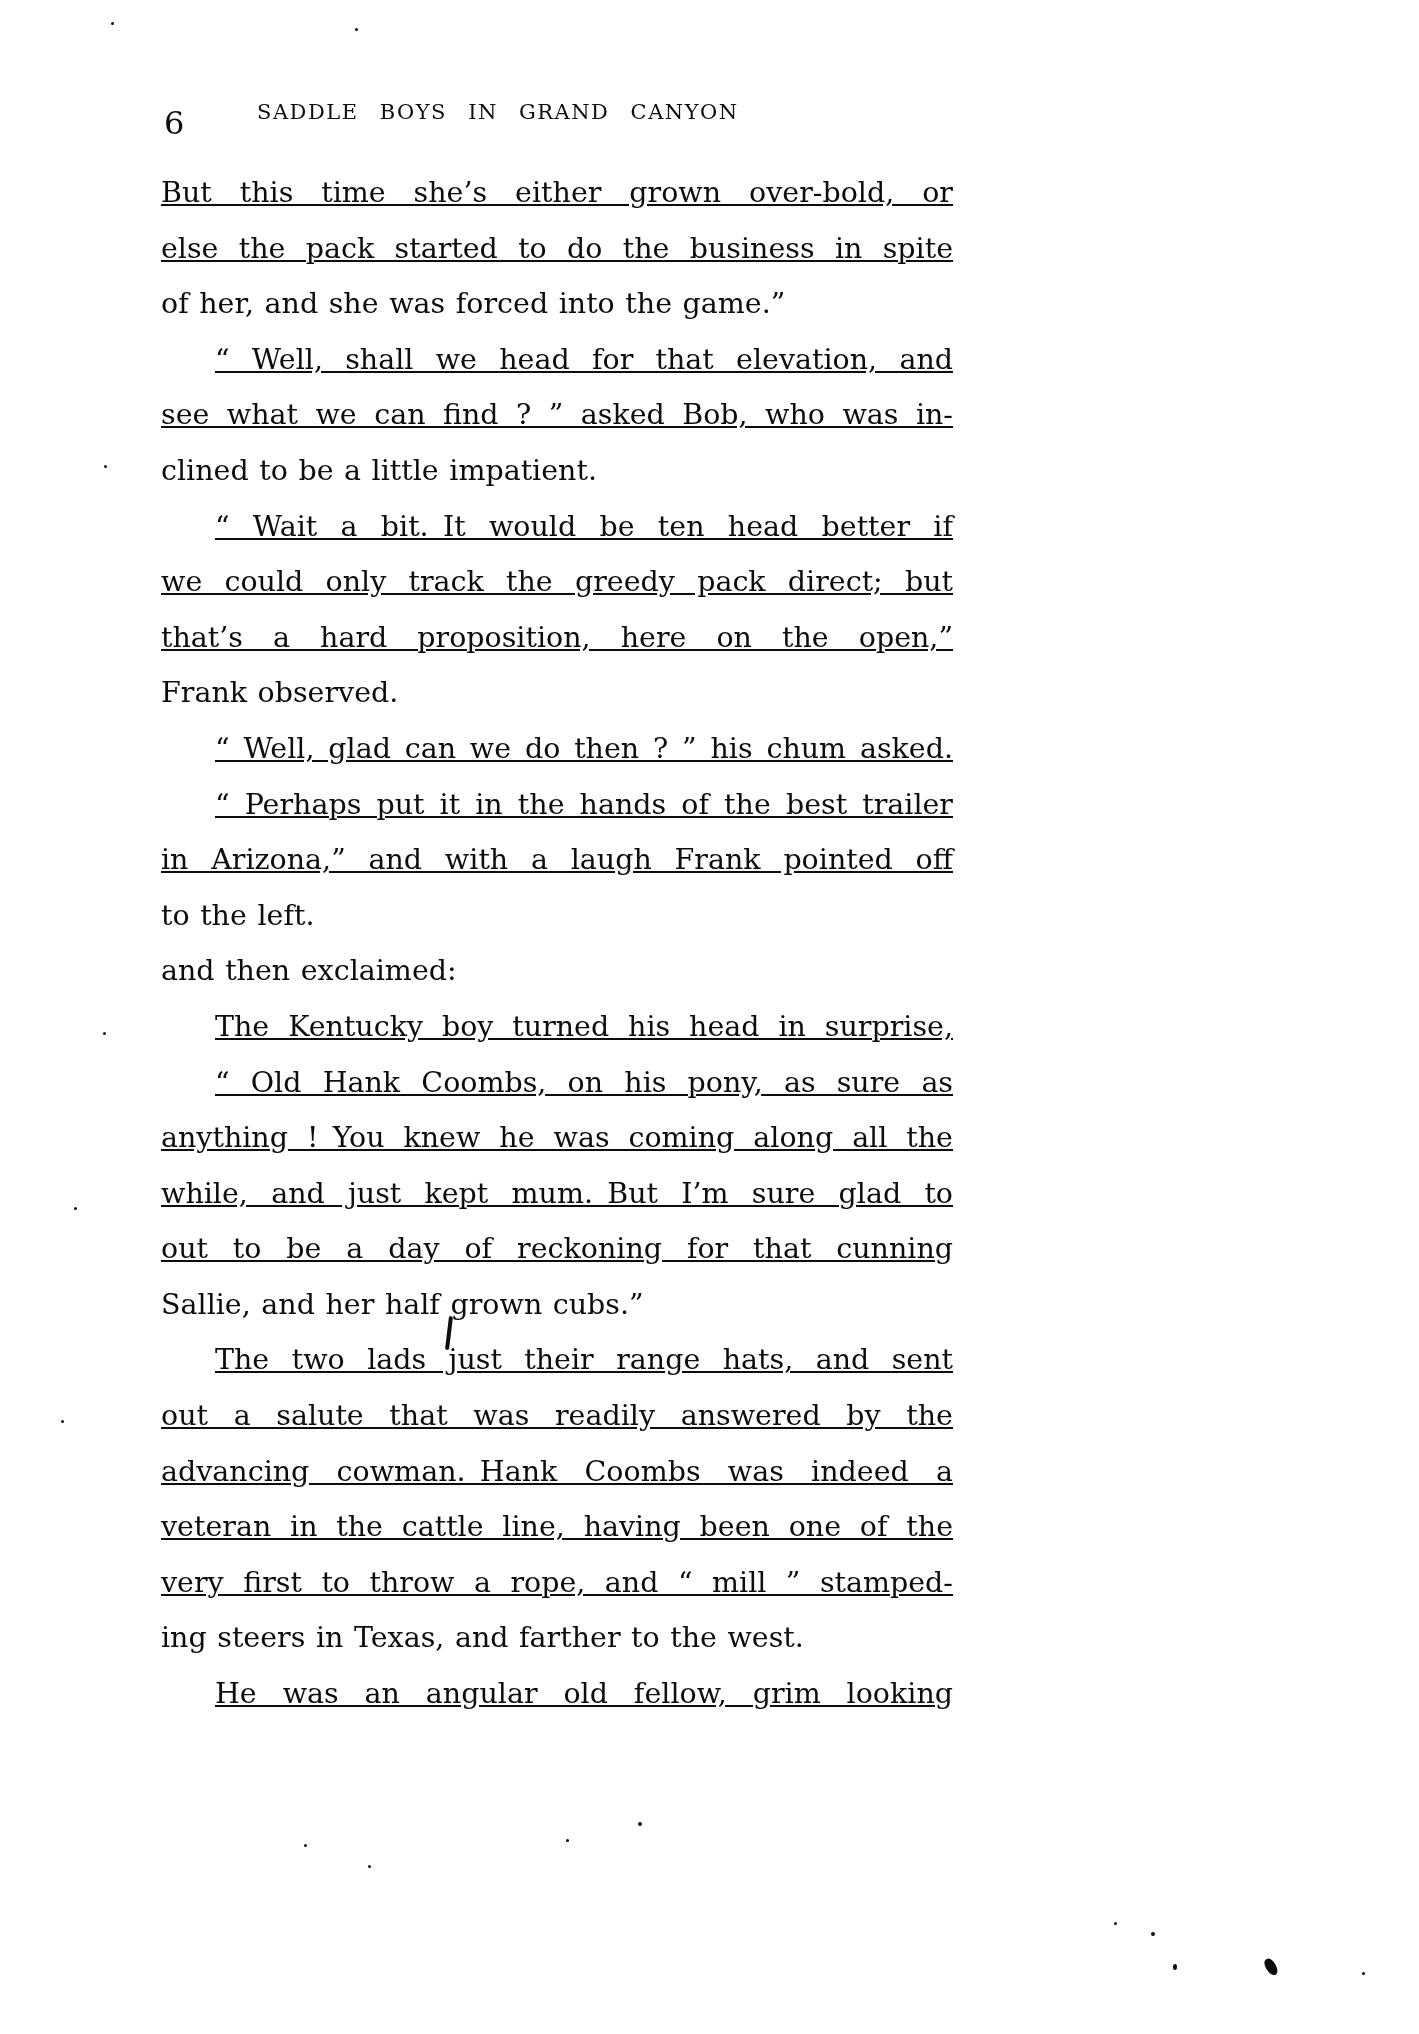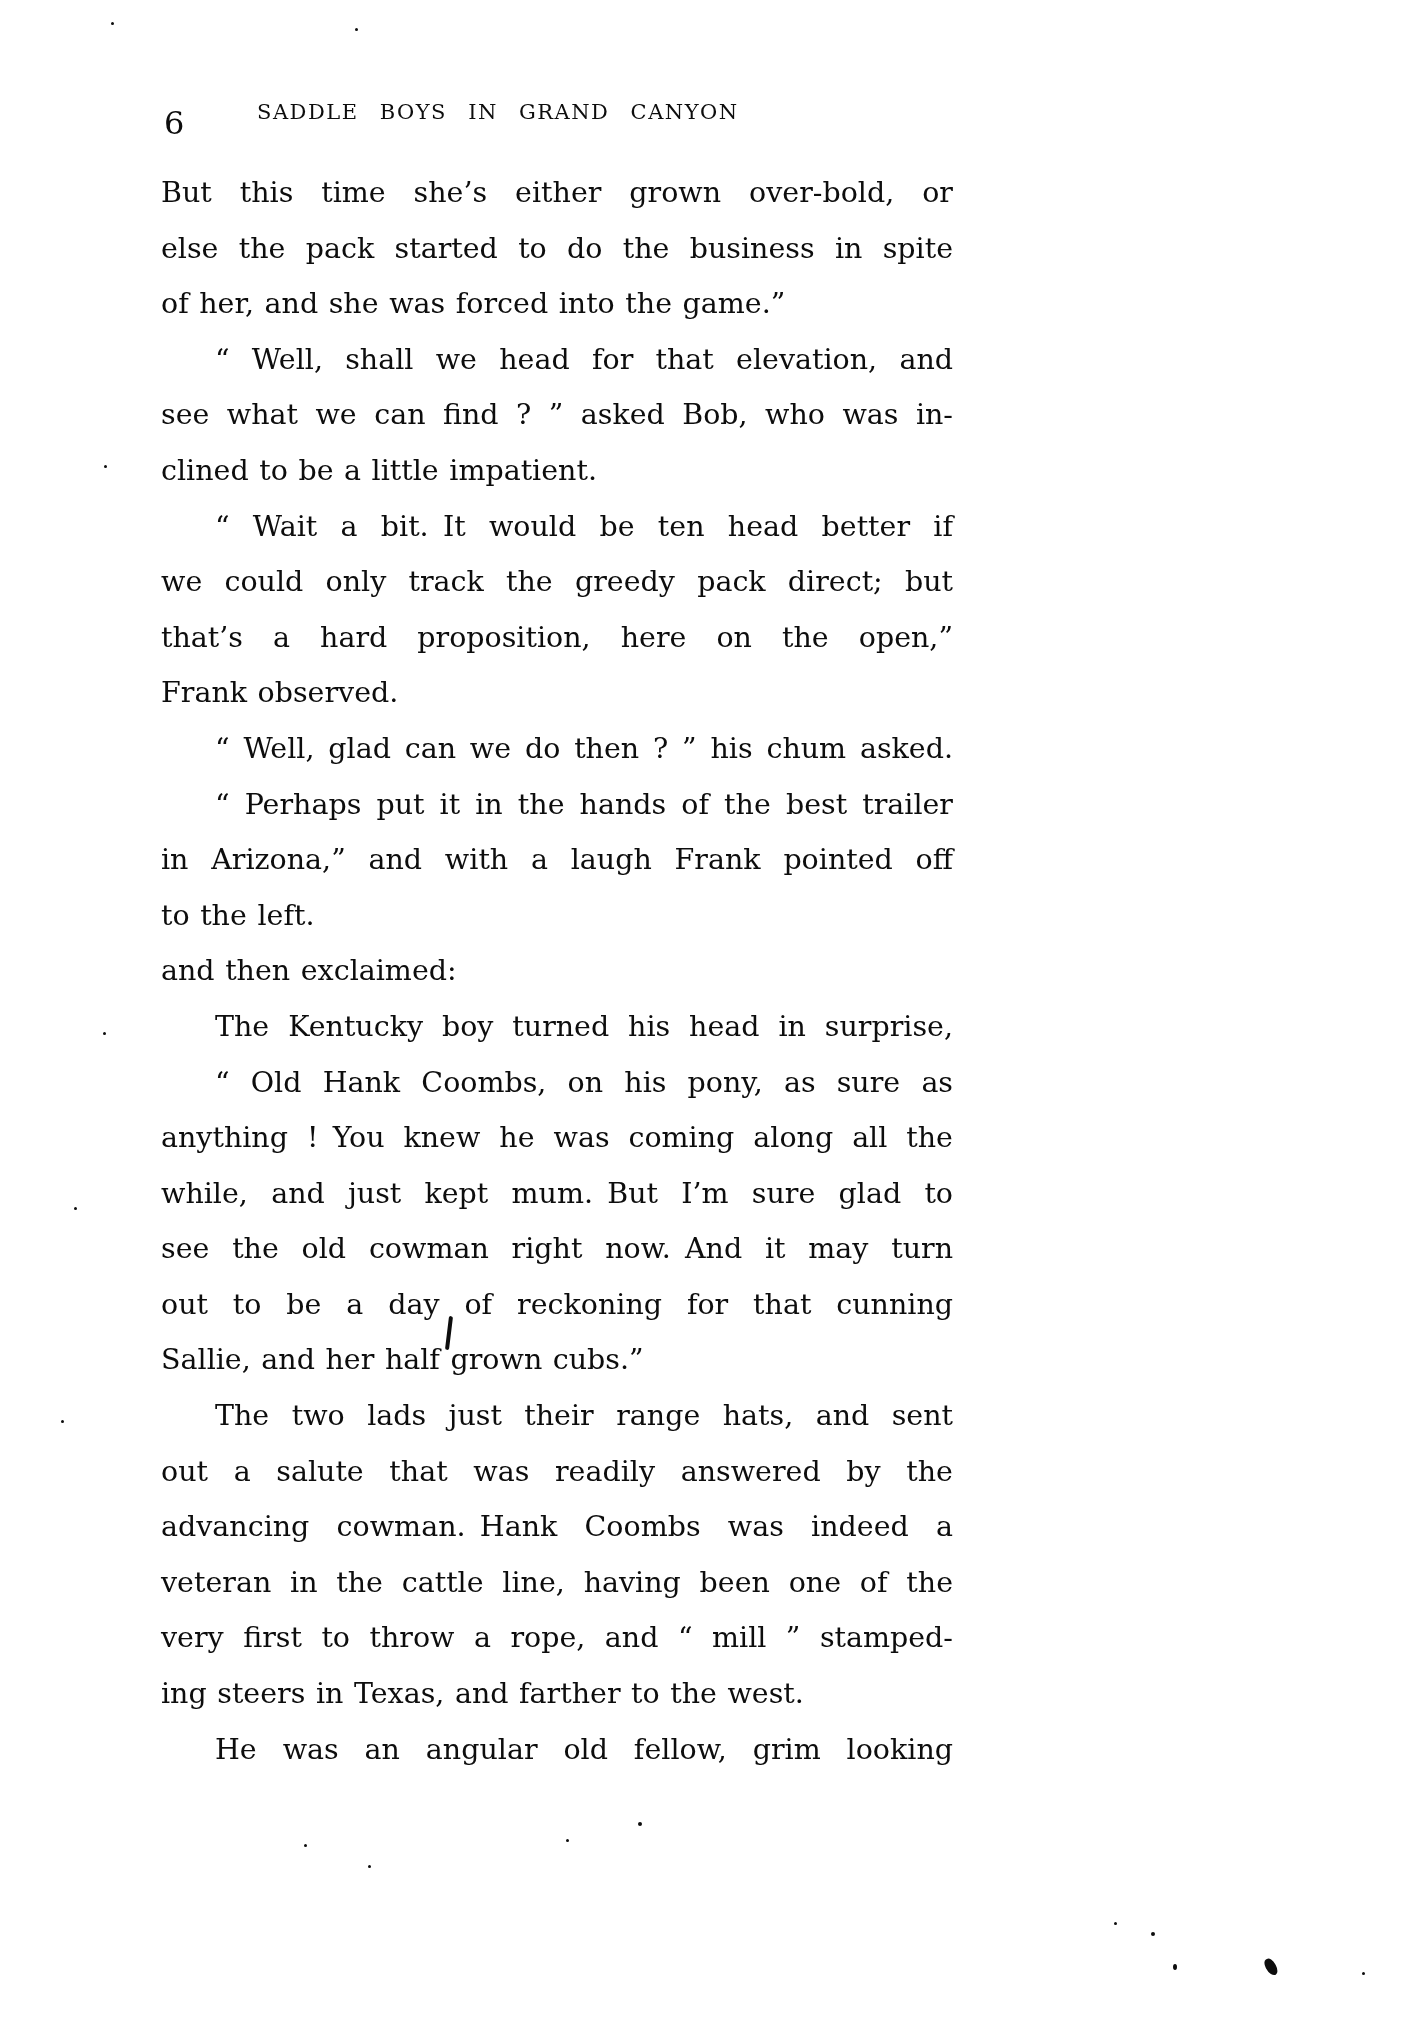--- a/index.html
+++ b/index.html
@@ -17,21 +17,21 @@
   .running-title {
     position:absolute; left:96px; top:2px;
     font-size:21px; letter-spacing:1.5px; word-spacing:13px;
     white-space:nowrap;
   }
   .textblock {
     position:absolute; left:161px; top:165px; width:792px;
     font-size:28.5px; line-height:55.6px;
   }
   .ln { text-align:justify; text-align-last:left; word-spacing:1.5px; }
-  .ln.j { text-align-last:justify; }
+  .ln.j { text-align-last:justify;text-decoration:underline; }
   .ln.in { text-indent:54px; }
   .speck { position:absolute; background:var(--ink,#111); }
   .speck.dot { border-radius:50%; }
   .speck.blob { border-radius:50% 60% 55% 70%; }
   .speck.stroke { border-radius:2px; }
 </style>
 </head>
 <body>
 
 <div class="page" style="--ink: #0d0d0d; --paper: #ffffff;">
@@ -53,21 +53,20 @@
       <div class="ln">Frank observed.</div>
       <div class="ln j in">“ Well, glad can we do then ? ” his chum asked.</div>
       <div class="ln j in">“ Perhaps put it in the hands of the best trailer</div>
       <div class="ln j">in Arizona,” and with a laugh Frank pointed off</div>
       <div class="ln">to the left.</div>
       <div class="ln">and then exclaimed:</div>
       <div class="ln j in">The Kentucky boy turned his head in surprise,</div>
       <div class="ln j in">“ Old Hank Coombs, on his pony, as sure as</div>
       <div class="ln j">anything ! You knew he was coming along all the</div>
       <div class="ln j">while, and just kept mum. But I’m sure glad to</div>
-      <div class="ln j">see the old cowman right now. And it may turn</div>
       <div class="ln j">out to be a day of reckoning for that cunning</div>
       <div class="ln">Sallie, and her half grown cubs.”</div>
       <div class="ln j in">The two lads just their range hats, and sent</div>
       <div class="ln j">out a salute that was readily answered by the</div>
       <div class="ln j">advancing cowman. Hank Coombs was indeed a</div>
       <div class="ln j">veteran in the cattle line, having been one of the</div>
       <div class="ln j">very first to throw a rope, and “ mill ” stamped-</div>
       <div class="ln">ing steers in Texas, and farther to the west.</div>
       <div class="ln j in">He was an angular old fellow, grim looking</div>
     </div>

